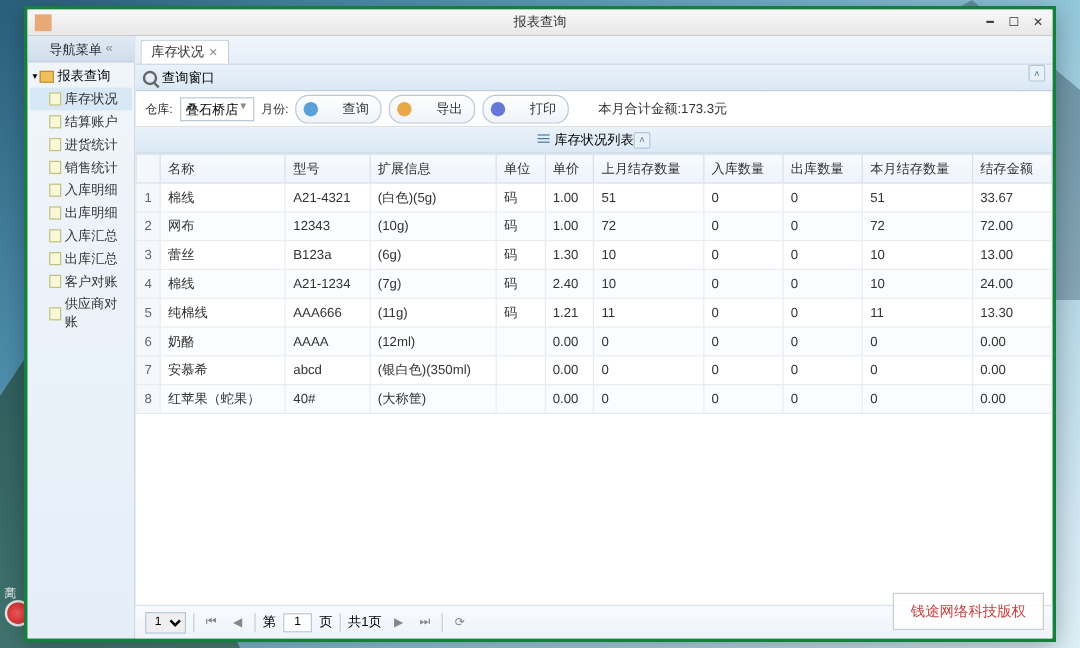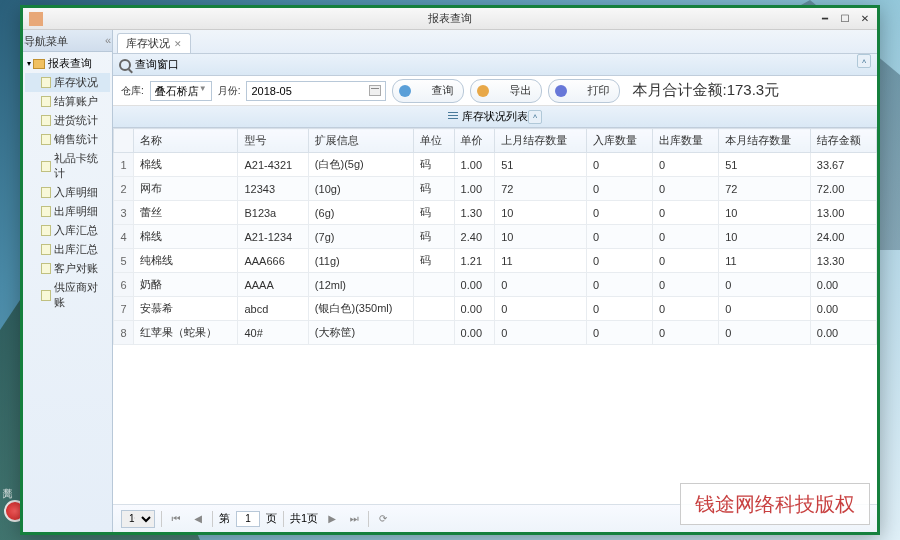--- a/index.html
+++ b/index.html
@@ -7,21 +7,21 @@
 .bg-mountain{position:absolute;bottom:0;left:0;width:200px;height:300px;background:linear-gradient(160deg,#1a3a2a 0%,#2a5a3a 100%);clip-path:polygon(0 100%,0 30%,30% 0,60% 40%,100% 100%);opacity:0.6}
 .bg-mountain2{position:absolute;top:0;right:0;width:180px;height:250px;background:linear-gradient(200deg,#3a5a6a 0%,#5a7a8a 100%);clip-path:polygon(20% 100%,0 20%,50% 0,100% 30%,100% 100%);opacity:0.5}
 .window{position:absolute;top:5px;left:20px;right:20px;bottom:5px;background:#fff;border:3px solid #15803d;display:flex;flex-direction:column;box-shadow:0 4px 20px rgba(0,0,0,0.3)}
 .titlebar{height:22px;background:linear-gradient(#f8f8f8,#e8e8e8);border-bottom:1px solid #ccc;display:flex;align-items:center;justify-content:center;position:relative}
 .titlebar-icon{position:absolute;left:6px;width:14px;height:14px;background:#e8a878}
 .title-text{font-size:11px;color:#333}
 .win-controls{position:absolute;right:4px;display:flex;gap:4px}
 .win-btn{width:16px;height:14px;display:flex;align-items:center;justify-content:center;cursor:pointer;font-size:10px;color:#333}
 .body{flex:1;display:flex;overflow:hidden}
 .sidebar{width:90px;background:linear-gradient(#f0f5fa,#e5eef8);border-right:1px solid #b8c8d8;display:flex;flex-direction:column}
-.sidebar-header{height:22px;background:linear-gradient(#e0eaf5,#d0ddec);border-bottom:1px solid #b8c8d8;padding:4px 1px;font-size:11px;color:#333}
+.sidebar-header{height:22px;background:linear-gradient(#e0eaf5,#d0ddec);border-bottom:1px solid #b8c8d8;padding:4px 18px;font-size:11px;color:#333}
 .tree{padding:2px;overflow-y:auto;flex:1}
 .tree-folder{display:flex;align-items:center;padding:2px 2px;cursor:pointer}
 .tree-folder .folder-icon{width:12px;height:10px;background:#f0c060;margin-right:3px;border:1px solid #c09030}
 .tree-item{display:flex;align-items:center;padding:2px 2px 2px 16px;cursor:pointer;font-size:10px;color:#333}
 .tree-item.active{background:#d8e8f5}
 .tree-item .file-icon{width:10px;height:11px;background:#f8f8d8;border:1px solid #c0c080;margin-right:3px}
 .main{flex:1;display:flex;flex-direction:column;background:#fff}
 .tabs{height:24px;background:linear-gradient(#f0f5fa,#e5eef8);border-bottom:1px solid #c0cddb;display:flex;align-items:flex-end;padding-left:4px}
 .tab{height:20px;background:#fff;border:1px solid #c0cddb;border-bottom:none;border-radius:3px 3px 0 0;padding:3px 8px;display:flex;align-items:center;font-size:11px;color:#333;margin-right:2px}
 .tab-close{margin-left:4px;color:#888;cursor:pointer;font-size:9px}
@@ -34,39 +34,39 @@
 .tb-label{font-size:10px;color:#333}
 .tb-select{height:20px;border:1px solid #b8c8d8;background:#fff;padding:2px 4px;min-width:60px;font-size:11px}
 .tb-date{height:20px;border:1px solid #b8c8d8;background:#fff;padding:2px 4px;width:140px;font-size:11px;display:flex;align-items:center;justify-content:space-between}
 .cal-icon{width:12px;height:11px;background:#f0f0f0;border:1px solid #aaa;position:relative}
 .cal-icon:before{content:"";position:absolute;top:2px;left:1px;right:1px;height:1px;background:#888}
 .tb-btn{height:24px;border:1px solid #b8c8d8;border-radius:11px;background:linear-gradient(#fefefe,#eff4f9);padding:0 10px 0 6px;display:flex;align-items:center;gap:20px;cursor:pointer;font-size:11px;color:#333}
 .btn-ico{width:12px;height:12px;border-radius:50%}
 .ico-search{background:#5a9fd8}
 .ico-export{background:#e8a848}
 .ico-print{background:#6878d8}
-.summary{font-size:15px;color:#333;margin-left:6px}
+.summary{font-size:11px;color:#333;margin-left:18px}
 .grid-header{height:22px;background:linear-gradient(#eaf2fa,#dae8f5);border-bottom:1px solid #c0cddb;display:flex;align-items:center;padding:0 6px;justify-content:center}
 .list-icon{display:inline-block;width:10px;height:8px;position:relative;margin-right:4px}
 .list-icon:before,.list-icon:after{content:"";position:absolute;left:0;right:0;height:1px;background:#4a7a9a}
 .list-icon:before{top:0;box-shadow:0 3px 0 #4a7a9a}
 .list-icon:after{top:6px}
 .grid{flex:1;overflow:auto}
 table{width:100%;border-collapse:collapse}
 th{background:linear-gradient(#f8faff,#eef4fa);border:1px solid #d8e0e8;padding:4px 6px;text-align:left;font-weight:normal;font-size:11px;color:#333;white-space:nowrap}
 td{border:1px solid #e8ecf0;padding:4px 6px;font-size:11px;color:#333;white-space:nowrap}
 tr:nth-child(even) td{background:#fafcfe}
 .rownum{width:20px;text-align:center;background:#f4f7fb!important;color:#666}
 .pager{height:28px;border-top:1px solid #d8e0e8;background:linear-gradient(#f8faff,#eef4fa);display:flex;align-items:center;padding:0 8px;gap:6px}
 .page-size{height:18px;border:1px solid #b8c8d8;width:34px;padding:1px 3px;font-size:10px}
 .pg-btn{width:16px;height:16px;display:flex;align-items:center;justify-content:center;color:#888;cursor:pointer;font-size:10px}
 .pg-sep{width:1px;height:16px;background:#ccc}
 .pg-input{width:24px;height:16px;border:1px solid #b8c8d8;text-align:center;font-size:10px}
 .watermark{position:absolute;right:30px;bottom:15px;background:rgba(255,255,255,0.85);padding:6px 14px;border:1px solid #ccc;color:#c84040;font-family:"KaiTi","STKaiti",serif;text-align:center}
-.watermark div{font-size:20px;line-height:1.4}
+.watermark div{font-size:12px;line-height:1.4}
 .power-btn{position:absolute;left:4px;bottom:18px;width:22px;height:22px;border-radius:50%;background:radial-gradient(#ff6060,#c82020);border:2px solid #e8e8e8}
 .artist{position:absolute;left:0;bottom:60px;writing-mode:vertical-lr;font-size:10px;color:rgba(255,255,255,0.6)}
 </style>
 </head>
 <body>
 
 <div class="bg-mountain"></div>
 <div class="bg-mountain2"></div>
 <div class="artist">梵高</div>
 <div class="power-btn"></div>
@@ -104,24 +104,20 @@
           <div class="tree-item">
             <span class="file-icon"></span>
             <span>进货统计</span>
           </div>
           <div class="tree-item">
             <span class="file-icon"></span>
             <span>销售统计</span>
           </div>
           <div class="tree-item">
             <span class="file-icon"></span>
-            <span>礼品卡统计</span>
-          </div>
-          <div class="tree-item">
-            <span class="file-icon"></span>
             <span>入库明细</span>
           </div>
           <div class="tree-item">
             <span class="file-icon"></span>
             <span>出库明细</span>
           </div>
           <div class="tree-item">
             <span class="file-icon"></span>
             <span>入库汇总</span>
           </div>
@@ -150,24 +146,20 @@
         <div class="ph-left">
           <span class="search-icon"></span>
           <span>查询窗口</span>
         </div>
         <div class="collapse-btn">˄</div>
       </div>
       <div class="toolbar">
         <span class="tb-label">仓库:</span>
         <div class="tb-select"><span>叠石桥店</span> <span style="float:right;color:#888;font-size:8px">▼</span></div>
         <span class="tb-label">月份:</span>
-        <div class="tb-date">
-            <span>2018-05</span>
-            <span class="cal-icon"></span>
-          </div>
         <div class="tb-btn">
             <span class="btn-ico ico-search"></span>
             <span>查询</span>
           </div>
         <div class="tb-btn">
             <span class="btn-ico ico-export"></span>
             <span>导出</span>
           </div>
         <div class="tb-btn">
             <span class="btn-ico ico-print"></span>

